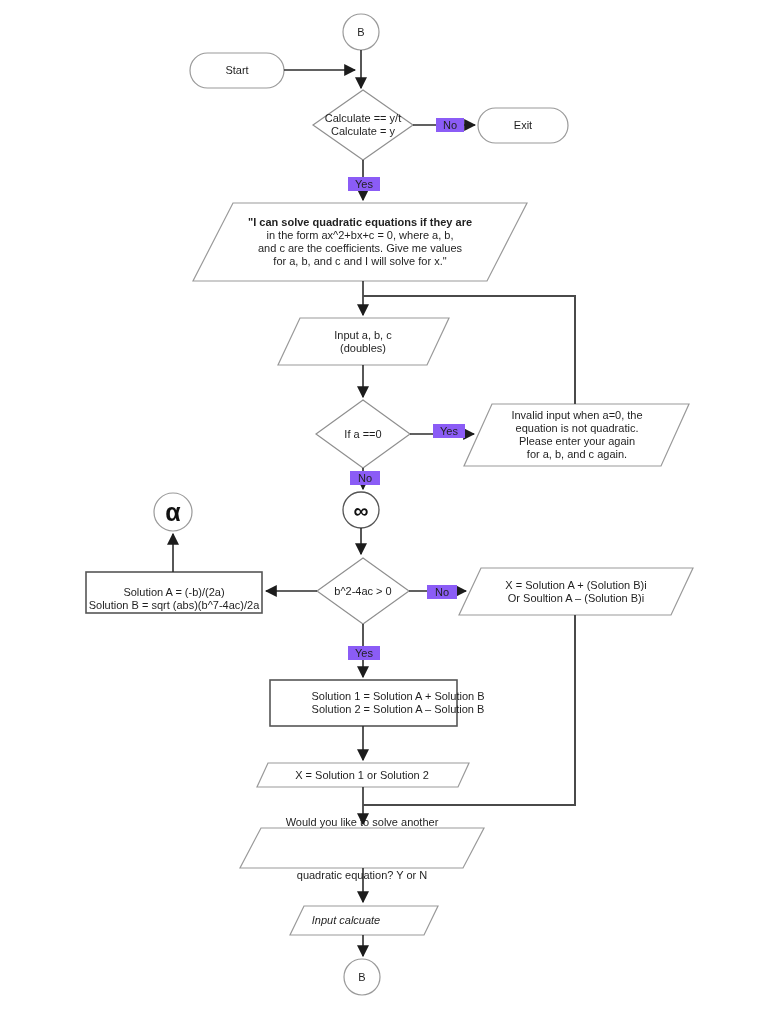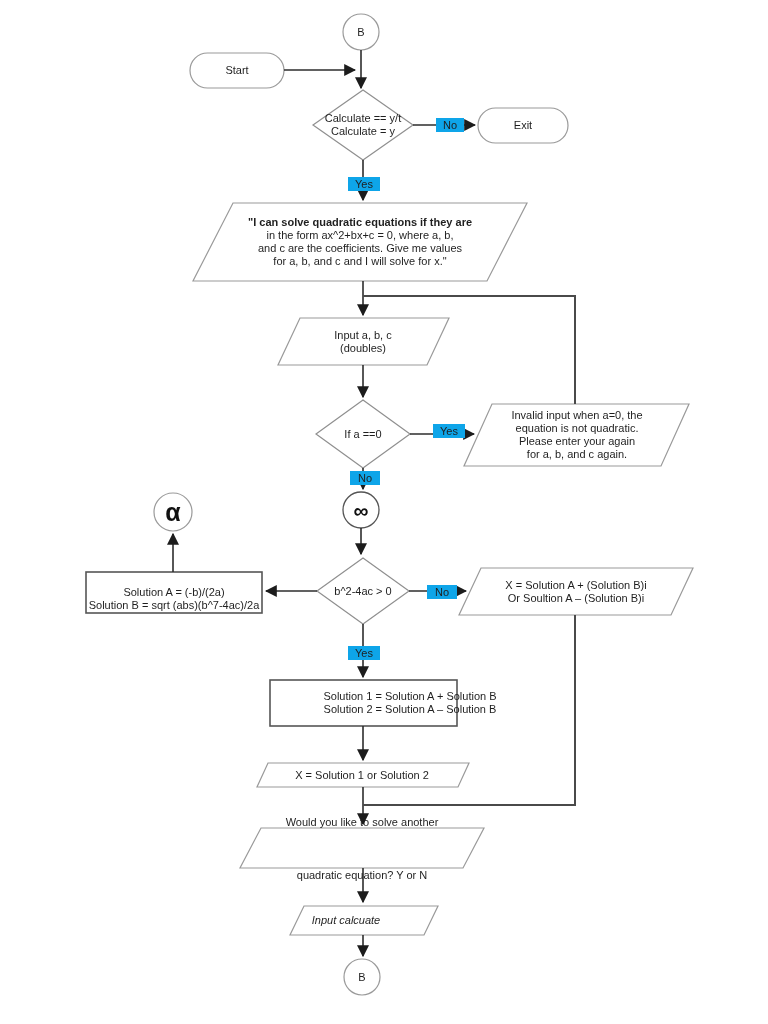--- a/index.html
+++ b/index.html
@@ -4,21 +4,21 @@
 <style>
   html,body{margin:0;padding:0;background:#ffffff;}
   #canvas{position:relative;width:768px;height:1024px;background:#ffffff;overflow:hidden;
           font-family:"Liberation Sans",sans-serif;}
   #wires{position:absolute;left:0;top:0;width:768px;height:1024px;}
   .txt{position:absolute;display:flex;flex-direction:column;align-items:center;justify-content:center;
        text-align:center;font-size:11px;line-height:13px;color:#1f1f1f;white-space:nowrap;}
   .txt .ln{white-space:nowrap;}
   .bold{font-weight:bold;}
   .lbl{position:absolute;display:flex;align-items:center;justify-content:center;
-       font-size:11px;line-height:13px;color:#1f1f1f;background:#0ea5e9;padding:0 2px;}
+       font-size:11px;line-height:13px;color:#1f1f1f;background:#8b5cf6;padding:0 2px;}
   .glyph-inf{font-size:21px;font-weight:bold;color:#111;}
   .glyph-alpha{font-size:25px;font-weight:bold;color:#111;}
 </style>
 </head>
 <body>
 
 <div id="canvas">
 
   <svg id="wires" viewBox="0 0 768 1024" xmlns="http://www.w3.org/2000/svg">
     <defs>
@@ -126,21 +126,21 @@
   <div class="txt" style="left:88px;top:584px;width:172px;height:30px;">
     <div class="ln">Solution A = (-b)/(2a)</div>
     <div class="ln">Solution B = sqrt (abs)(b^7-4ac)/2a</div>
   </div>
 
   <div class="txt" style="left:476px;top:578px;width:200px;height:28px;">
     <div class="ln">X = Solution A + (Solution B)i</div>
     <div class="ln">Or Soultion A – (Solution B)i</div>
   </div>
 
-  <div class="txt" style="left:288px;top:689px;width:196px;height:28px;padding-left:24px;">
+  <div class="txt" style="left:276px;top:689px;width:196px;height:28px;padding-left:24px;">
     <div class="ln">Solution 1 = Solution A + Solution B</div>
     <div class="ln">Solution 2 = Solution A – Solution B</div>
   </div>
 
   <div class="txt" style="left:262px;top:768px;width:200px;height:14px;">
     <div class="ln">X = Solution 1 or Solution 2</div>
   </div>
 
   <div class="txt" style="left:252px;top:835px;width:220px;height:28px;gap:40px;">
     <div class="ln">Would you like to solve another</div>

